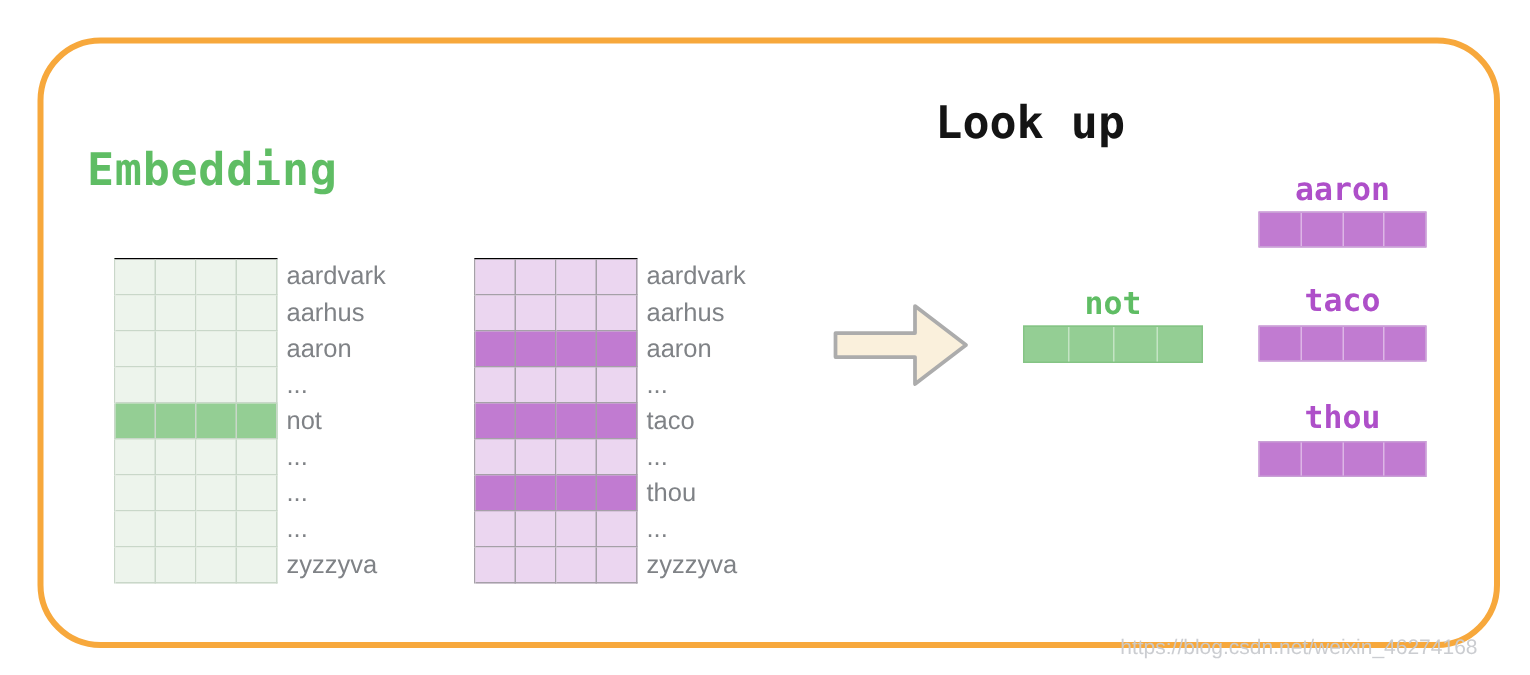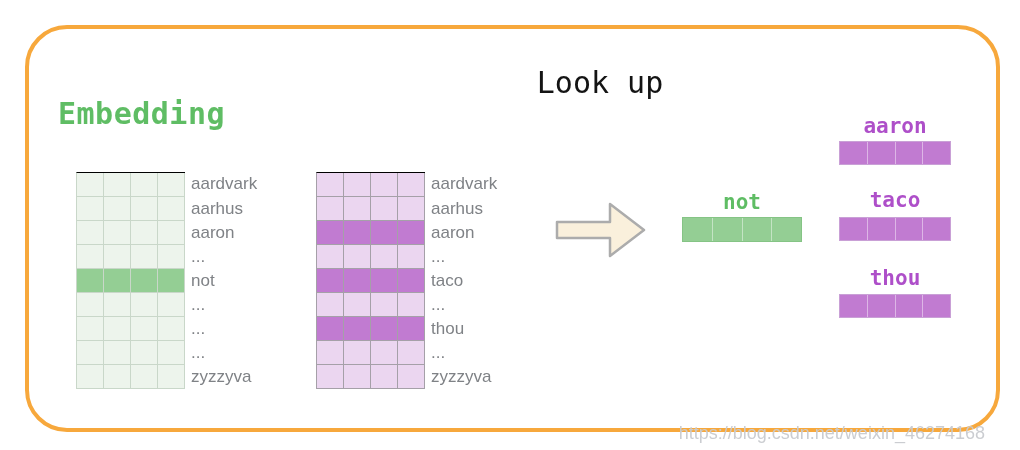--- a/index.html
+++ b/index.html
@@ -18,22 +18,22 @@
   }
   .heading{
     position:absolute;
     font-size:30px;font-weight:700;letter-spacing:.5px;
     white-space:nowrap;
   }
   #embedding-heading{left:58px;top:96px;color:var(--green);}
   #context-heading{left:312px;top:110px;color:var(--purple);}
   #lookup-title{
     position:absolute;left:450px;top:66px;width:300px;
-    text-align:center;color:var(--title-black);
-    font-size:30px;line-height:34px;font-weight:400;
+    text-align:right;color:var(--title-black);
+    font-size:30px;line-height:34px;font-weight:700;
   }
   
   .tbl{position:absolute;display:flex;flex-direction:column;}
   .trow{display:flex;}
   .cells{display:flex;border-left:1px solid;}
   .trow:first-child .cells{border-top:1px solid;}
   .cell{width:27px;height:24px;box-sizing:border-box;border-right:1px solid;border-bottom:1px solid;}
   .tbl-green .cells, .tbl-green .cell{border-color:var(--green-grid);}
   .tbl-green .cell{background:var(--green-cell);}
   .tbl-green .cells.hl .cell{background:var(--green-hl);}
@@ -66,21 +66,21 @@
   #not-bar{left:682px;top:217px;width:120px;height:25px;}
   #aaron-label{left:839px;width:112px;top:114px;}
   #aaron-bar{left:839px;top:141px;width:112px;height:24px;}
   #taco-label{left:839px;width:112px;top:188px;}
   #taco-bar{left:839px;top:217px;width:112px;height:24px;}
   #thou-label{left:839px;width:112px;top:266px;}
   #thou-bar{left:839px;top:294px;width:112px;height:24px;}
   #watermark{
     position:absolute;right:35px;top:423px;
     font-family:"Liberation Sans","DejaVu Sans",sans-serif;
-    font-size:18px;color:var(--watermark-gray);
+    font-size:14px;color:var(--watermark-gray);
     opacity:.95;white-space:nowrap;
   }
 </style>
 </head>
 <body>
 
 <div id="canvas">
 
   <div class="rounded-border"></div>
 

